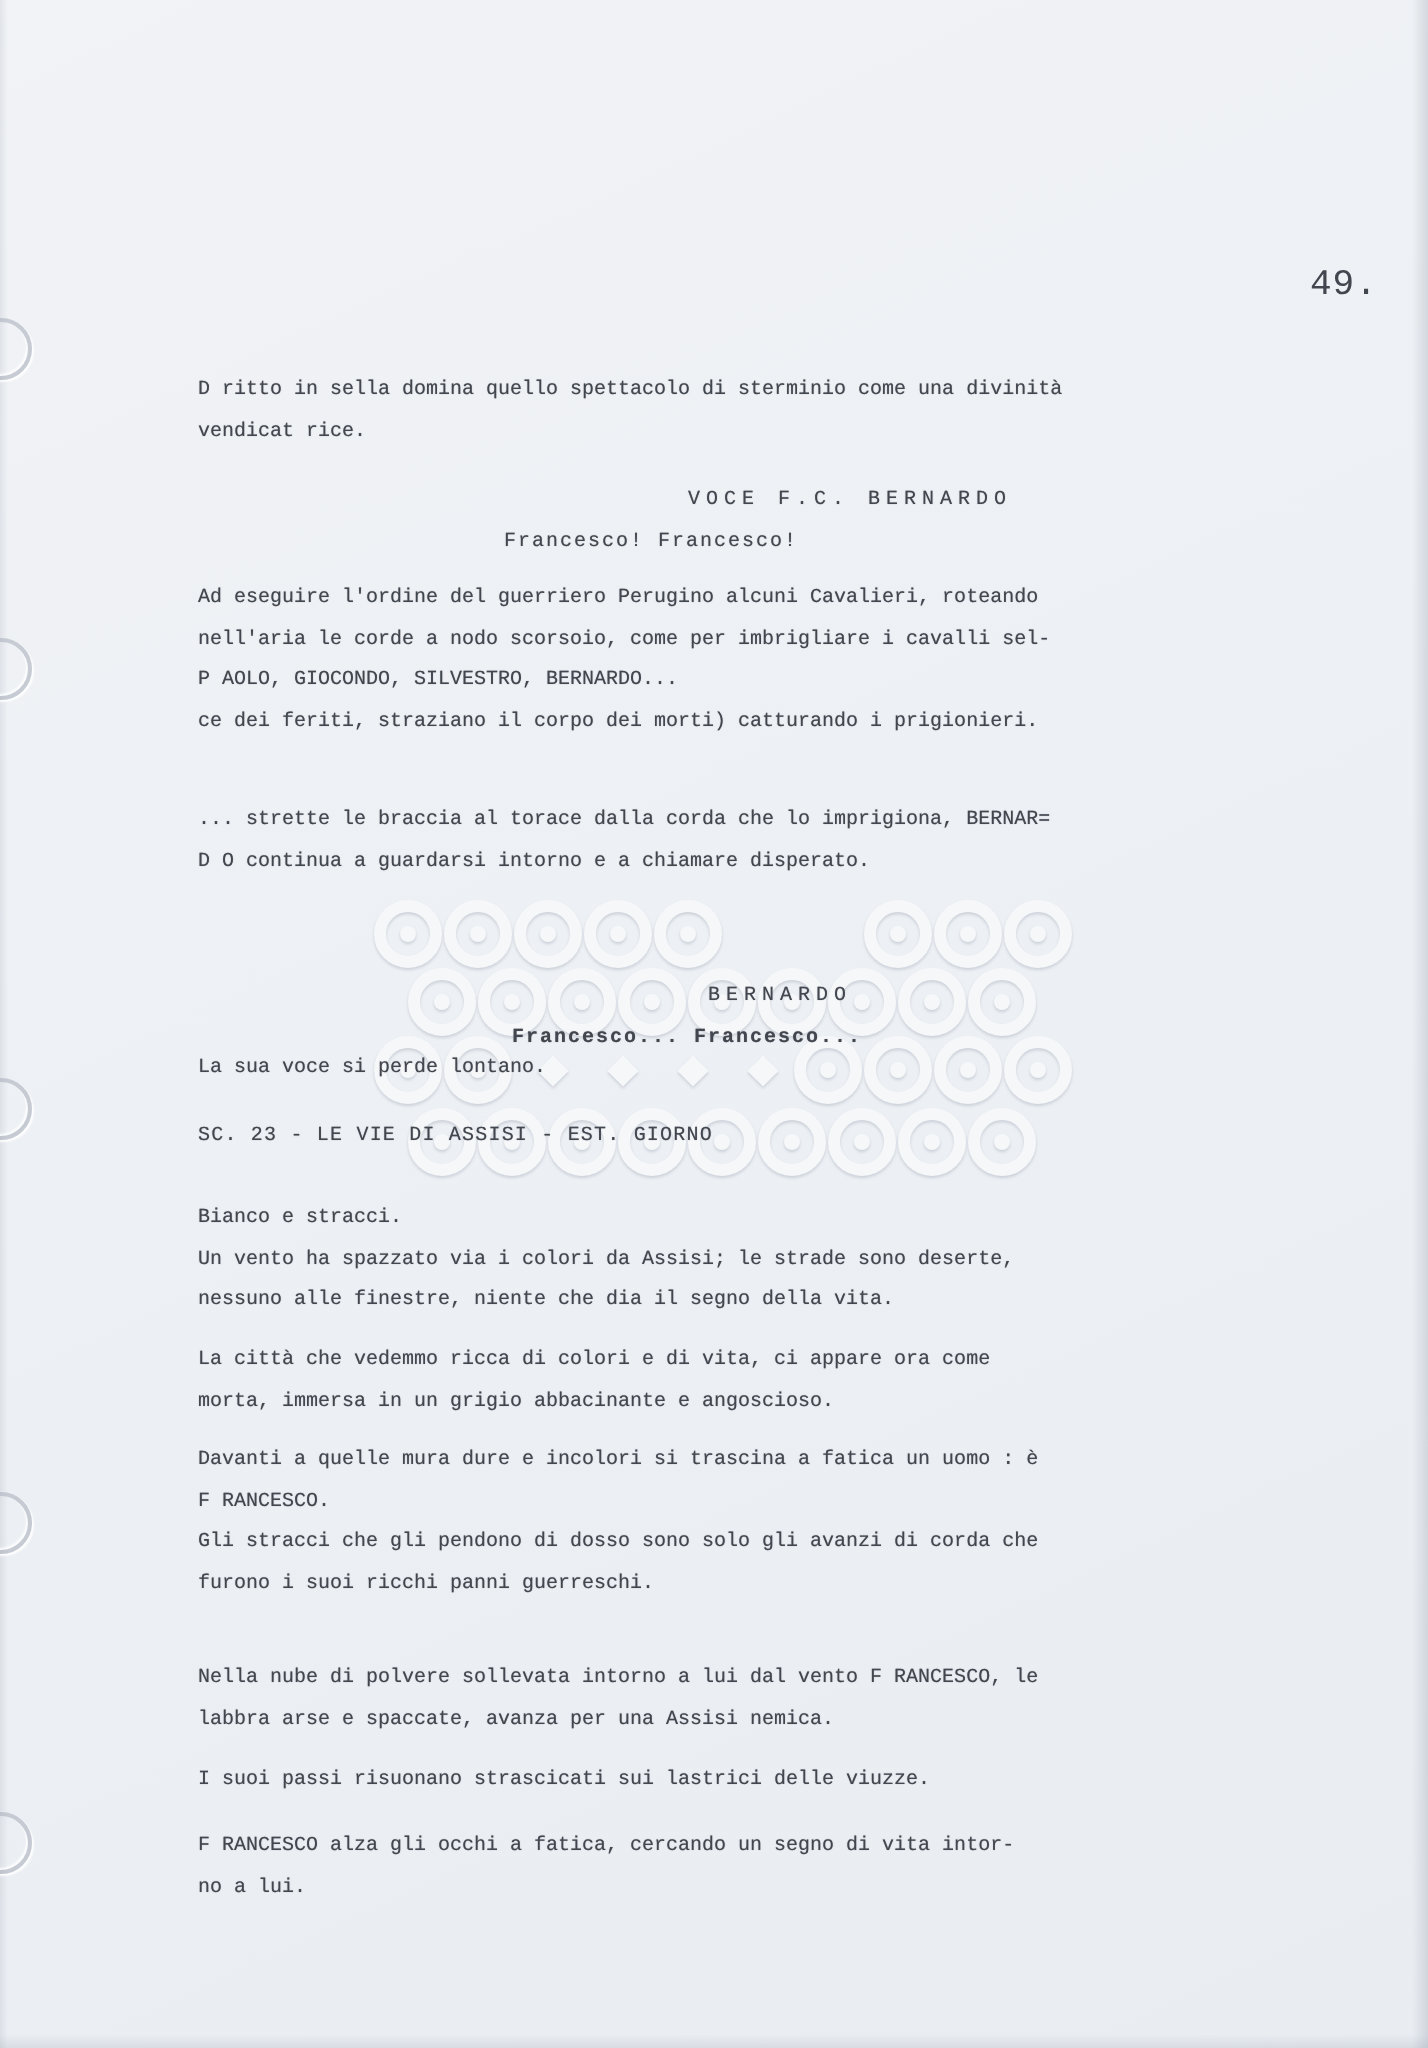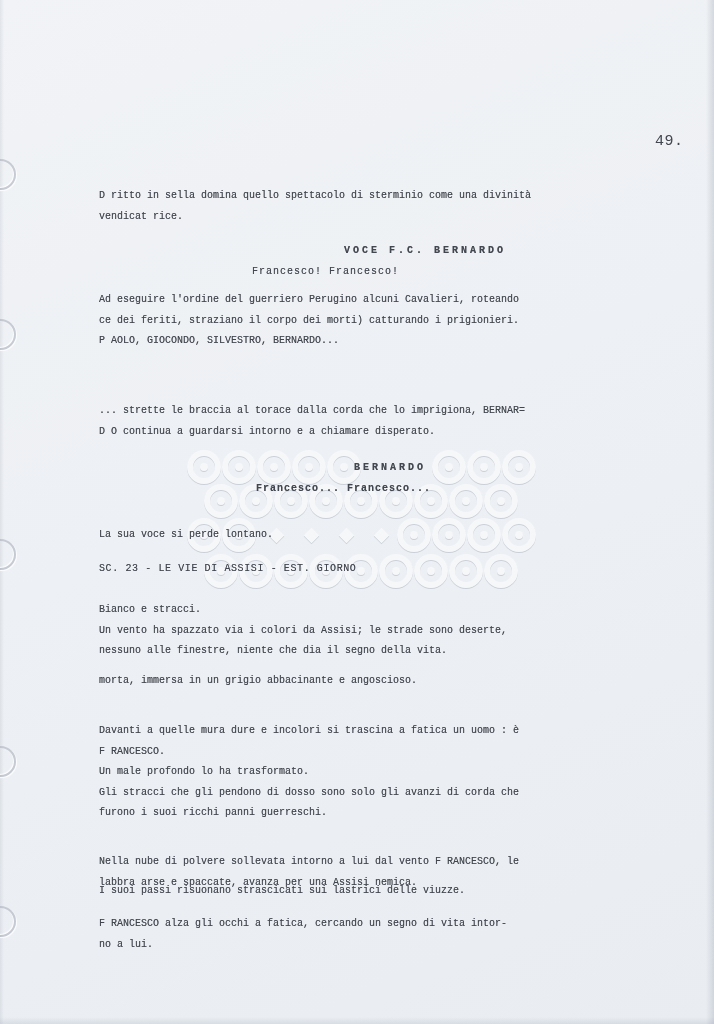--- a/index.html
+++ b/index.html
@@ -12,35 +12,35 @@
   
   .edge-shade-right{position:absolute;top:0;right:0;width:8px;height:100%;
     background:linear-gradient(to left,rgba(150,158,172,.30),rgba(150,158,172,0));}
   .edge-shade-bottom{position:absolute;left:0;bottom:0;width:100%;height:7px;
     background:linear-gradient(to top,rgba(150,158,172,.22),rgba(150,158,172,0));}
   .edge-shade-left{position:absolute;top:0;left:0;width:4px;height:100%;
     background:linear-gradient(to right,rgba(150,158,172,.18),rgba(150,158,172,0));}
 
   .page-number{
     position:absolute;left:655px;top:133px;
-    font-size:15px;letter-spacing:.5px;
+    font-size:18px;letter-spacing:.5px;
   }
 
   .content{position:absolute;left:99px;top:0;width:575px;}
   .block{position:absolute;left:0;width:100%;}
   .line{
     font-size:10px;line-height:20.6px;white-space:pre;
     text-shadow:0 0 .5px rgba(66,70,78,.55);
   }
   .scene-heading .line{letter-spacing:.6px;}
-  .char-name{letter-spacing:3px;font-weight:bold;}
+  .char-name{letter-spacing:3px;}
   .dlg-line{letter-spacing:1px;}
   .ind-245{padding-left:245px;}
   .ind-153{padding-left:153px;}
-  .ind-255{padding-left:255px;}
+  .ind-255{padding-left:255px;margin-top:31px;}
   .ind-157{padding-left:157px;font-weight:bold;}
 
   
   .binding-mark{
     position:absolute;left:-15px;width:27px;height:27px;border-radius:50%;
     border:2px solid rgba(165,172,184,.55);
     box-shadow:1px 1px 1px rgba(255,255,255,.9), inset -1px -1px 1px rgba(255,255,255,.8);
     background:transparent;
   }
 
@@ -156,22 +156,23 @@
     <div class="line">vendicat rice.</div>
   </div>
 
   <div class="block" style="top:241px">
     <div class="line char-name ind-245">VOCE F.C. BERNARDO</div>
     <div class="line dlg-line ind-153">Francesco! Francesco!</div>
   </div>
 
   <div class="block" style="top:290px">
     <div class="line">Ad eseguire l'ordine del guerriero Perugino alcuni Cavalieri, roteando</div>
+    <div class="line">nell'aria le corde a nodo scorsoio, come per imbrigliare i cavalli sel-</div>
+    <div class="line">P AOLO, GIOCONDO, SILVESTRO, BERNARDO...</div>
     <div class="line">ce dei feriti, straziano il corpo dei morti) catturando i prigionieri.</div>
-    <div class="line">P AOLO, GIOCONDO, SILVESTRO, BERNARDO...</div>
   </div>
 
   <div class="block" style="top:401px">
     <div class="line">... strette le braccia al torace dalla corda che lo imprigiona, BERNAR=</div>
     <div class="line">D O continua a guardarsi intorno e a chiamare disperato.</div>
   </div>
 
   <div class="block" style="top:458px">
     <div class="line char-name ind-255">BERNARDO</div>
     <div class="line dlg-line ind-157">Francesco... Francesco...</div>
@@ -185,32 +186,32 @@
     <div class="line">SC. 23 - LE VIE DI ASSISI - EST. GIORNO</div>
   </div>
 
   <div class="block" style="top:600px">
     <div class="line">Bianco e stracci.</div>
     <div class="line">Un vento ha spazzato via i colori da Assisi; le strade sono deserte,</div>
     <div class="line">nessuno alle finestre, niente che dia il segno della vita.</div>
   </div>
 
   <div class="block" style="top:671px">
+    <div class="line">La città che vedemmo ricca di colori e di vita, ci appare ora come</div>
     <div class="line">morta, immersa in un grigio abbacinante e angoscioso.</div>
   </div>
 
   <div class="block" style="top:721px">
     <div class="line">Davanti a quelle mura dure e incolori si trascina a fatica un uomo : è</div>
     <div class="line">F RANCESCO.</div>
-    <div class="line">Un male profondo lo ha trasformato.</div>
     <div class="line">Gli stracci che gli pendono di dosso sono solo gli avanzi di corda che</div>
     <div class="line">furono i suoi ricchi panni guerreschi.</div>
   </div>
 
-  <div class="block" style="top:852px">
+  <div class="block" style="top:830px">
     <div class="line">Nella nube di polvere sollevata intorno a lui dal vento F RANCESCO, le</div>
     <div class="line">labbra arse e spaccate, avanza per una Assisi nemica.</div>
   </div>
 
   <div class="block" style="top:881px">
     <div class="line">I suoi passi risuonano strascicati sui lastrici delle viuzze.</div>
   </div>
 
   <div class="block" style="top:914px">
     <div class="line">F RANCESCO alza gli occhi a fatica, cercando un segno di vita intor-</div>

